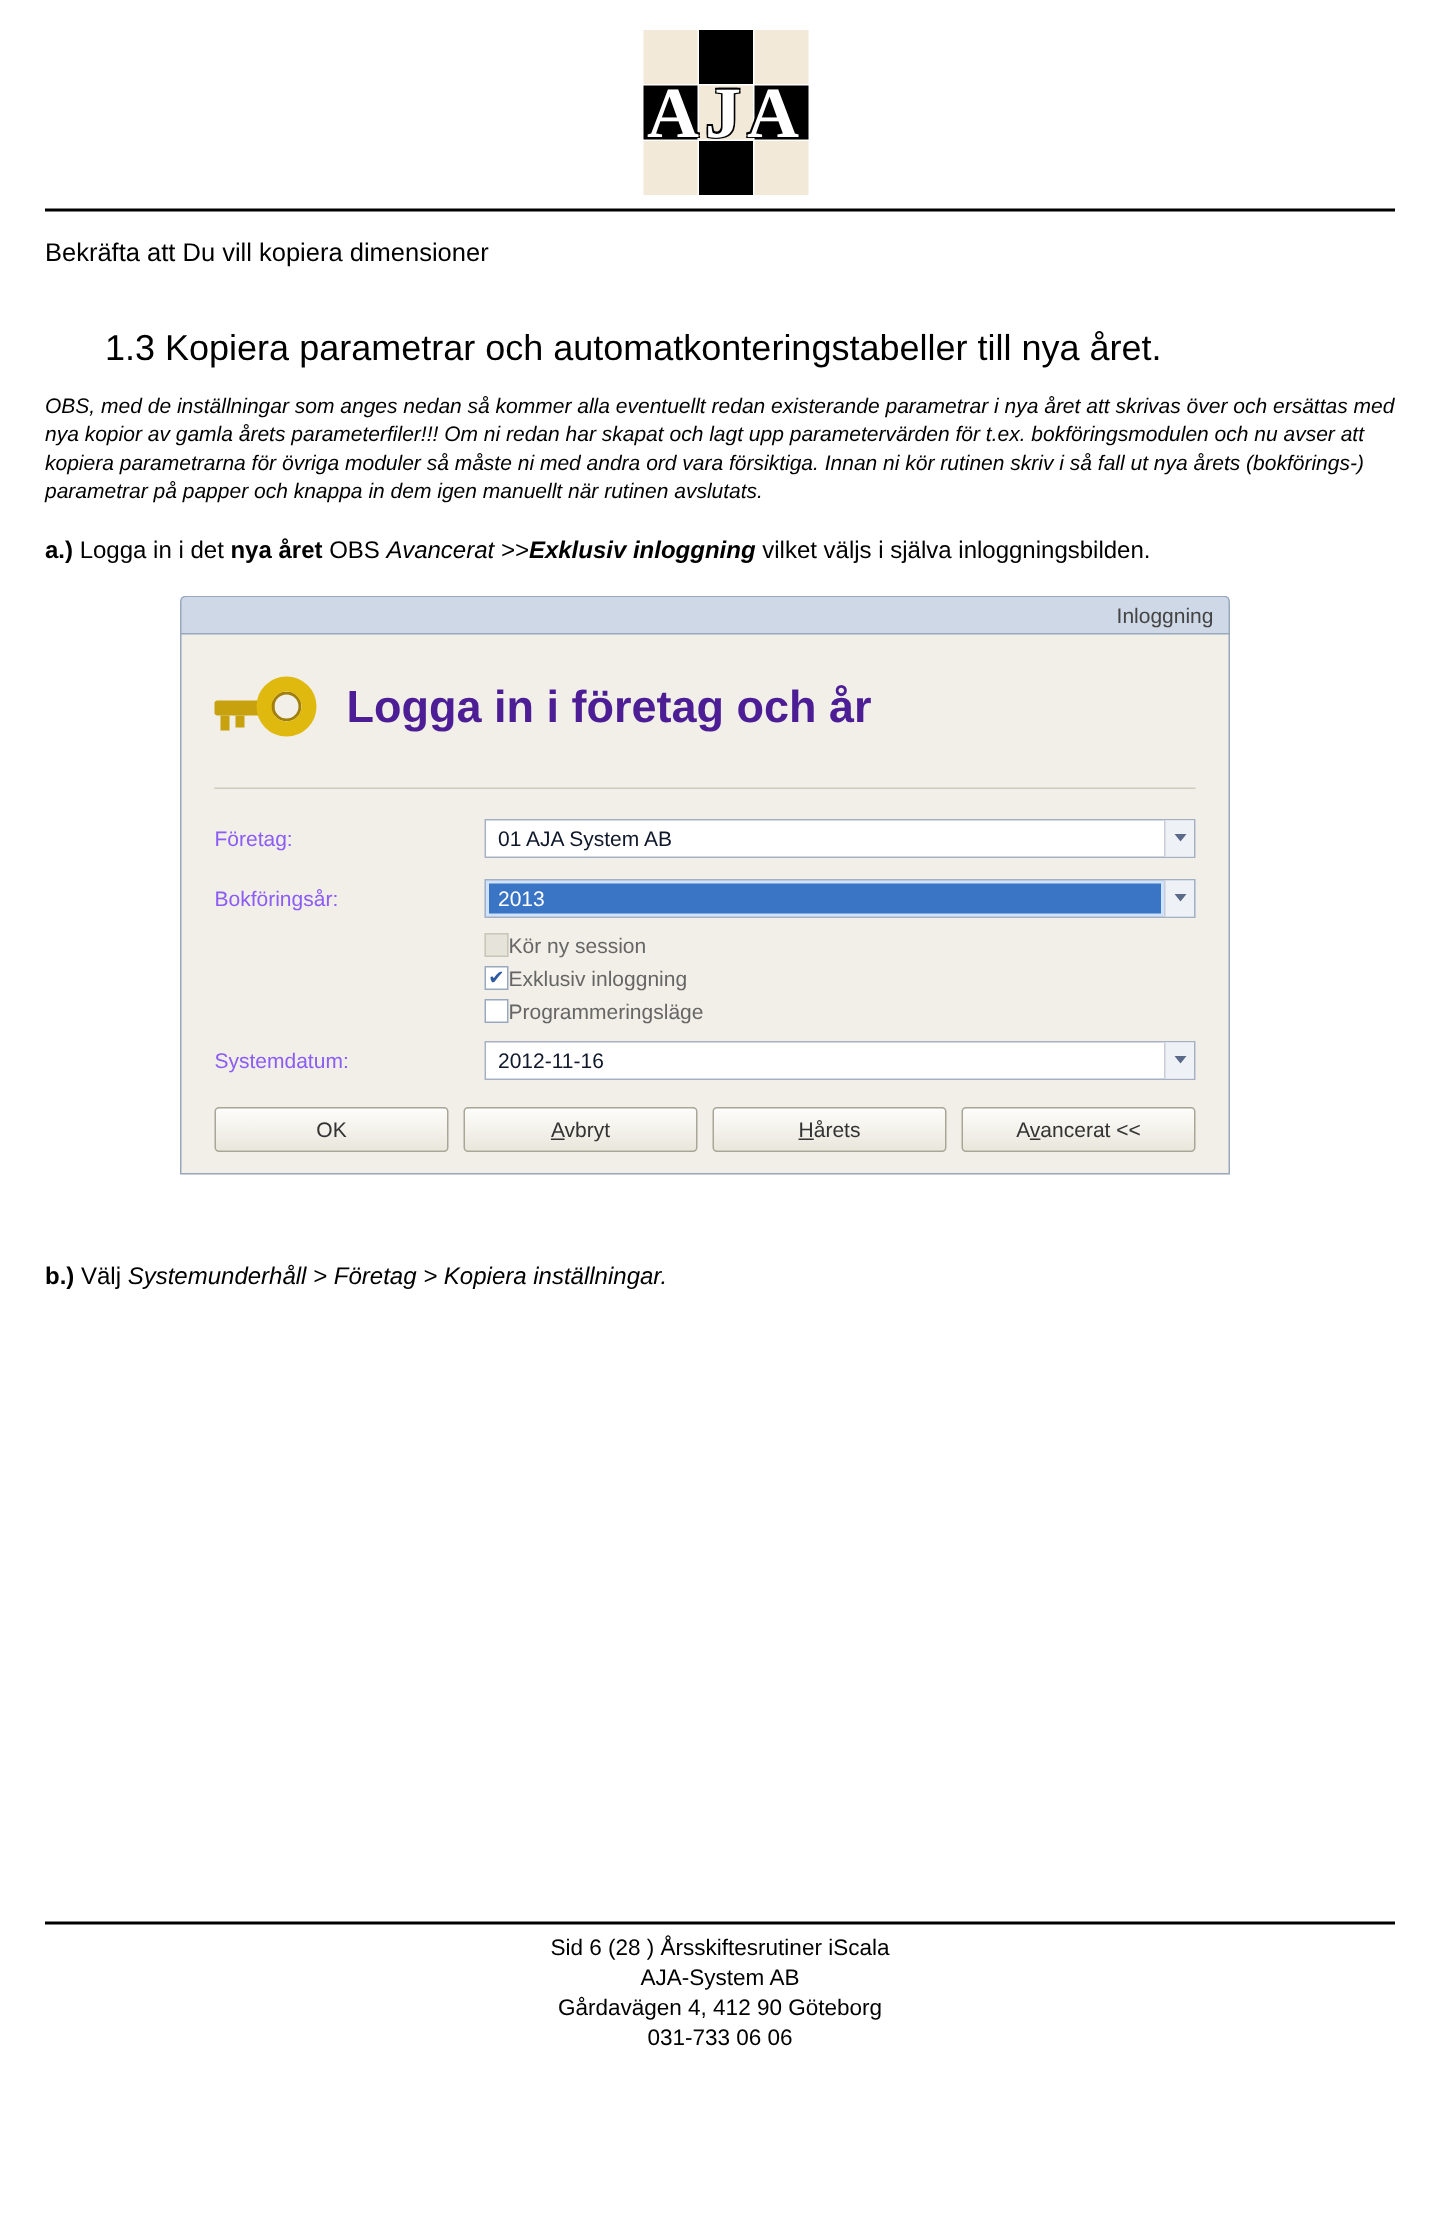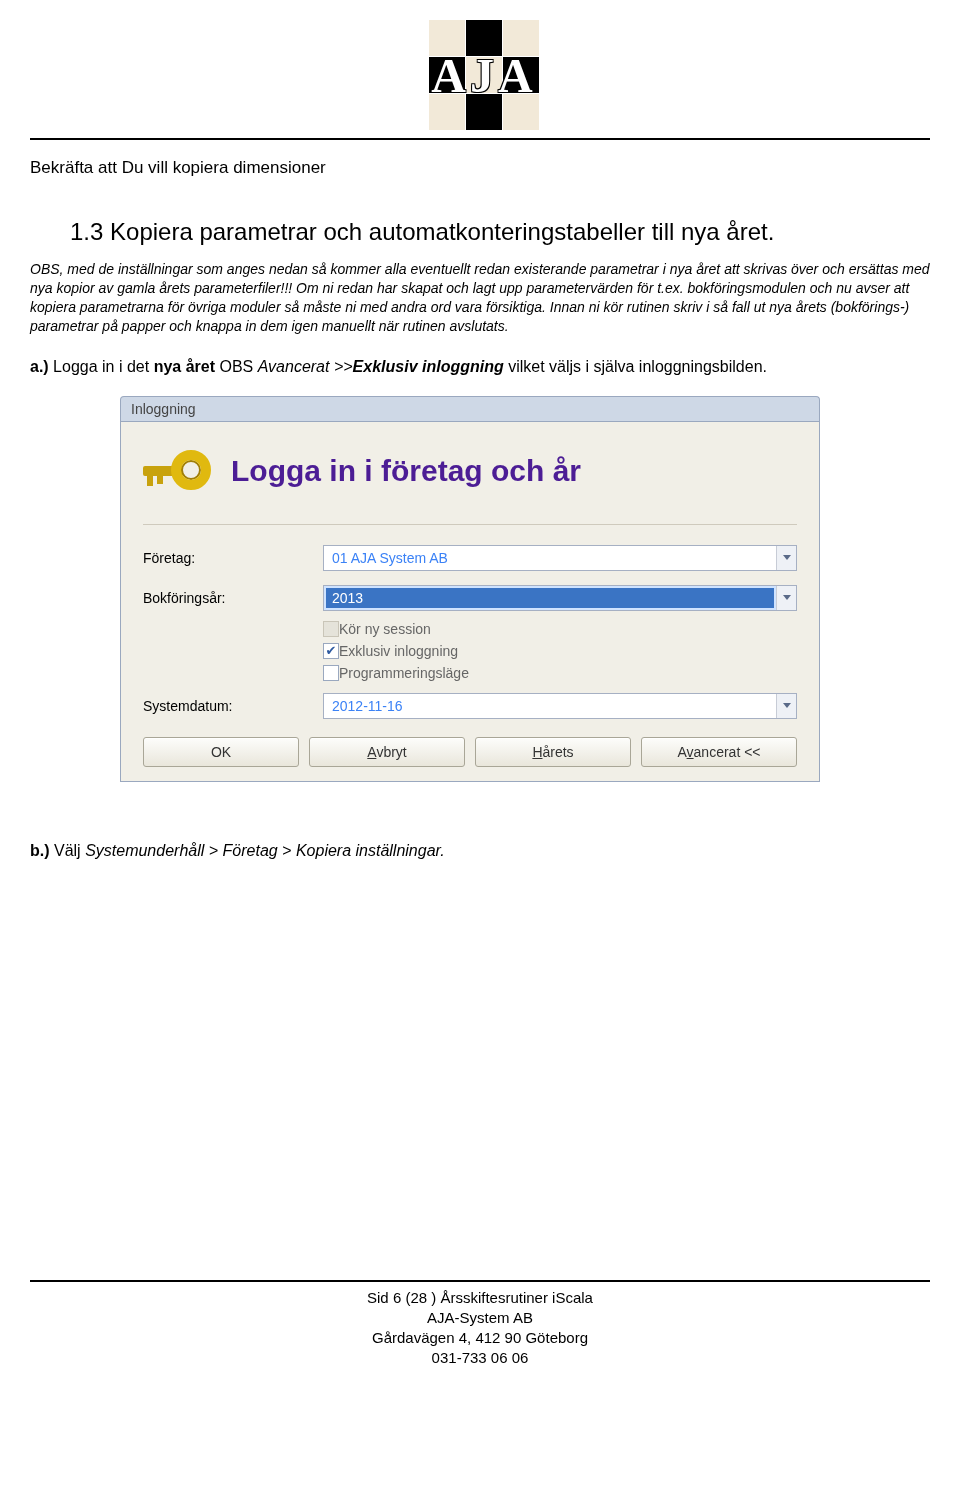--- a/index.html
+++ b/index.html
@@ -60,20 +60,21 @@
     color:#333;
   }
   .win-title {
     background:#ced8e6;
     border:1px solid #9aa8bf;
     border-bottom:none;
     border-radius:4px 4px 0 0;
     padding:4px 10px;
     font-size:14px;
     color:#444;
+    text-align:right;
   }
   .win-body {
     background:#f1efe7;
     border:1px solid #9aa8bf;
     padding:18px 22px 14px 22px;
   }
   .hdr-row { display:flex; align-items:center; gap:18px; margin-bottom:22px; }
   .key-icon {
     width:70px; height:62px; position:relative;
   }
@@ -96,29 +97,29 @@
     font-size:30px; color:#4c1d95; font-weight:bold;
   }
   .sep { border:0; border-top:1px solid #cfcabd; margin:0 0 20px 0; }
   .form-grid {
     display:grid;
     grid-template-columns: 180px 1fr;
     row-gap:14px;
     align-items:center;
     margin-bottom:10px;
   }
-  .lbl { font-size:14px; color:#000000; }
+  .lbl { font-size:14px; color:#8b5cf6; }
   .combo {
     display:flex; align-items:center;
     background:#fff; border:1px solid #a6b0c3;
     height:26px;
   }
   .combo.sel { background:#cfe3ff; }
   .combo .val {
-    flex:1; padding:0 8px; font-size:14px; color:#3b82f6;
+    flex:1; padding:0 8px; font-size:14px; color:#0f172a;
     border:none; background:transparent; outline:none;
   }
   .combo.sel .val { background:#3a74c4; color:#fff; padding:2px 6px; margin:2px; }
   .combo .dd {
     width:20px; height:100%; display:flex; align-items:center; justify-content:center;
     border-left:1px solid #c7ccd6; background:#eef1f6;
     color:#5a6a88;
   }
   .chev-down {
     width:0; height:0; border-left:4px solid transparent; border-right:4px solid transparent;

